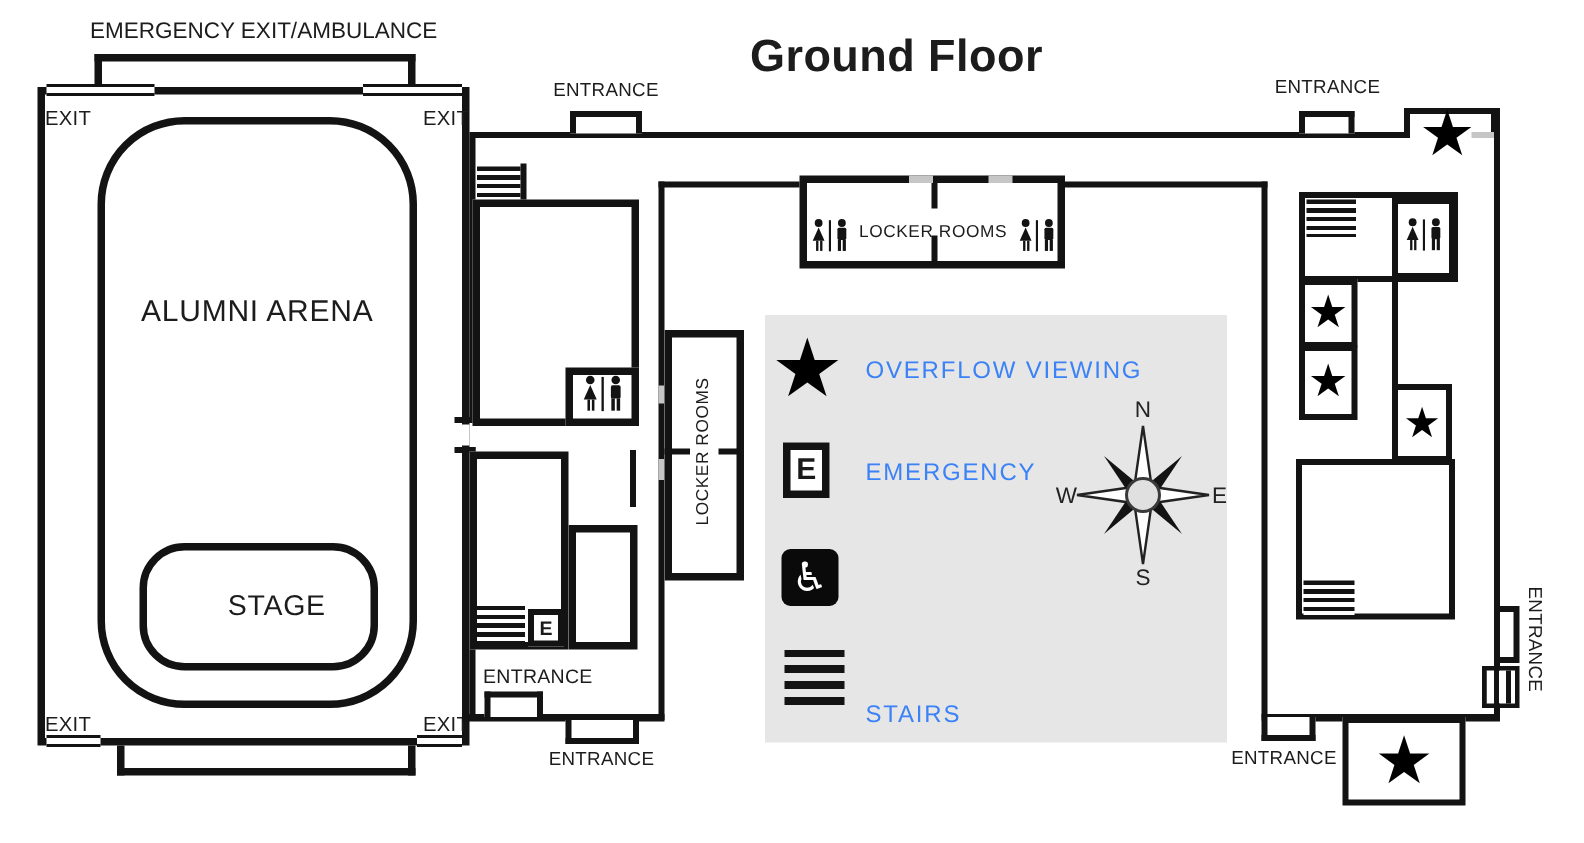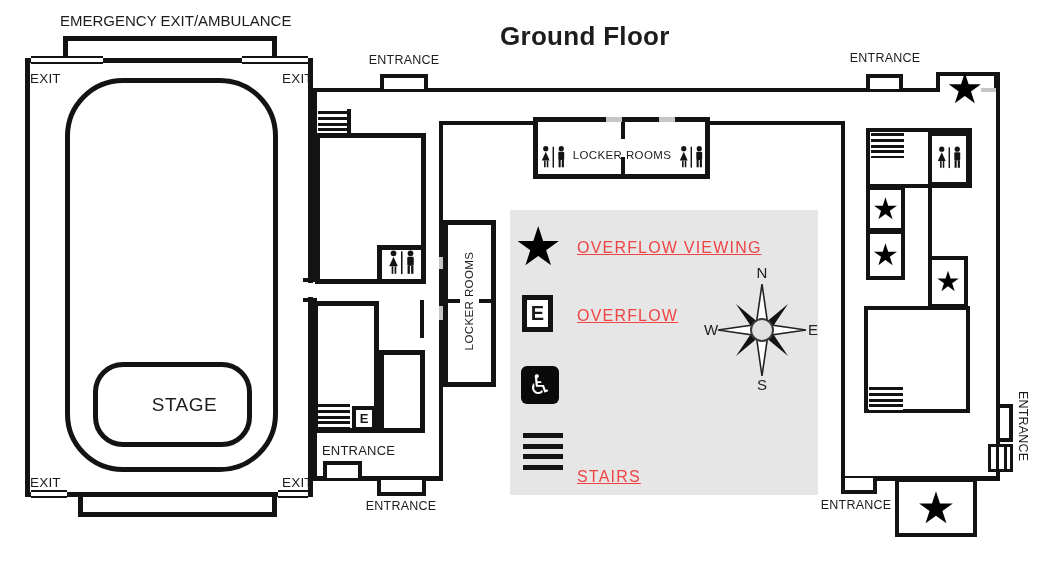--- a/index.html
+++ b/index.html
@@ -12,48 +12,49 @@
   .nt{border-top:none;}
   .lbl{position:absolute;white-space:nowrap;color:#1c1c1c;}
   .sm{font-size:12.5px;letter-spacing:.2px;}
   .ctr{display:flex;align-items:center;justify-content:center;}
   .door{position:absolute;background:#fff;border-top:2px solid #131313;border-bottom:2px solid #131313;box-sizing:border-box;}
   .gap{position:absolute;background:#c6c6c6;}
   .stairs{position:absolute;background:repeating-linear-gradient(to bottom,#131313 0 3px,#ffffff 3px 5.8px);}
   .star{color:#000;line-height:1;}
   .rot-ccw{transform:rotate(-90deg);}
   .rot-cw{transform:rotate(90deg);}
-  .legendtxt{font-size:16px;letter-spacing:1.2px;color:#ef4444;text-decoration:underline;}
+  .legendtxt{font-size:16px;letter-spacing:1.2px;color:#3b82f6;}
   svg .ink{fill:#131313;}
 </style>
 </head>
 <body>
 
 <div id="plan">
 
-  <div class="lbl" style="left:500px;top:21px;font-size:26px;font-weight:600;letter-spacing:.3px;">Ground Floor</div>
+  <div class="lbl" style="left:500px;top:21px;font-size:30px;font-weight:600;letter-spacing:.3px;">Ground Floor</div>
 
   <div class="lbl" style="left:60px;top:12px;width:222px;text-align:center;font-size:15px;">EMERGENCY EXIT/AMBULANCE</div>
 
   <div class="wall" style="left:63px;top:36px;width:214px;height:5px;"></div>
   <div class="wall" style="left:63px;top:36px;width:5px;height:26px;"></div>
   <div class="wall" style="left:272px;top:36px;width:5px;height:26px;"></div>
 
   <div class="box" style="left:25px;top:58px;width:288px;height:439px;"></div>
 
   <div class="door" style="left:31px;top:56px;width:72px;height:8px;"></div>
   <div class="door" style="left:242px;top:56px;width:66px;height:8px;"></div>
   <div class="door" style="left:31px;top:490px;width:36px;height:8px;"></div>
   <div class="door" style="left:278px;top:490px;width:30px;height:8px;"></div>
 
   <div class="wall" style="left:78px;top:497px;width:5px;height:20px;"></div>
   <div class="wall" style="left:272px;top:497px;width:5px;height:20px;"></div>
   <div class="wall" style="left:78px;top:512px;width:199px;height:5px;"></div>
 
   <div class="box" style="left:65px;top:78px;width:213px;height:394px;border-radius:58px;"></div>
+  <div class="lbl" style="left:65px;top:197px;width:213px;text-align:center;font-size:20px;letter-spacing:.5px;">ALUMNI ARENA</div>
   <div class="box ctr" style="left:93px;top:362px;width:159px;height:85px;border-radius:30px;padding-left:24px;">
     <span class="lbl" style="position:static;font-size:19px;letter-spacing:.5px;">STAGE</span>
   </div>
   <div class="lbl sm" style="left:30px;top:71px;font-size:13.5px;">EXIT</div>
   <div class="lbl sm" style="left:282px;top:71px;font-size:13.5px;">EXIT</div>
   <div class="lbl sm" style="left:30px;top:475px;font-size:13.5px;">EXIT</div>
   <div class="lbl sm" style="left:282px;top:475px;font-size:13.5px;">EXIT</div>
 
   <div class="wall" style="left:313px;top:88px;width:627px;height:4px;"></div>
   <div class="box4 nb" style="left:380px;top:74px;width:48px;height:15px;"></div>
@@ -111,21 +112,21 @@
   <div class="wall" style="left:479px;top:299px;width:17px;height:4px;"></div>
   <div class="lbl rot-ccw" style="left:410px;top:295px;width:118px;text-align:center;font-size:11.5px;letter-spacing:.4px;">LOCKER  ROOMS</div>
 
   <div style="position:absolute;left:510px;top:210px;width:308px;height:285px;background:#e6e6e6;"></div>
   <span class="star lbl" style="left:514px;top:219px;font-size:54px;">★</span>
   <div class="lbl legendtxt" style="left:577px;top:239px;">OVERFLOW VIEWING</div>
 
   <div class="ctr" style="position:absolute;left:522px;top:295px;width:31px;height:37px;box-sizing:border-box;border:5px solid #131313;background:#fff;">
     <span style="font-weight:700;font-size:20px;">E</span>
   </div>
-  <div class="lbl legendtxt" style="left:577px;top:307px;">OVERFLOW</div>
+  <div class="lbl legendtxt" style="left:577px;top:307px;">EMERGENCY</div>
 
   <div class="ctr" style="position:absolute;left:521px;top:366px;width:38px;height:38px;background:#0a0a0a;border-radius:6px;">
     <span style="color:#fff;font-size:27px;line-height:1;">♿</span>
   </div>
 
   <div style="position:absolute;left:523px;top:433px;width:40px;height:37px;background:repeating-linear-gradient(to bottom,#131313 0 5px,#e6e6e6 5px 10.6px);"></div>
   <div class="lbl legendtxt" style="left:577px;top:468px;">STAIRS</div>
 
   <div style="position:absolute;left:702px;top:266px;width:120px;height:126px;">
     <svg width="120" height="126" viewBox="0 0 120 126">

